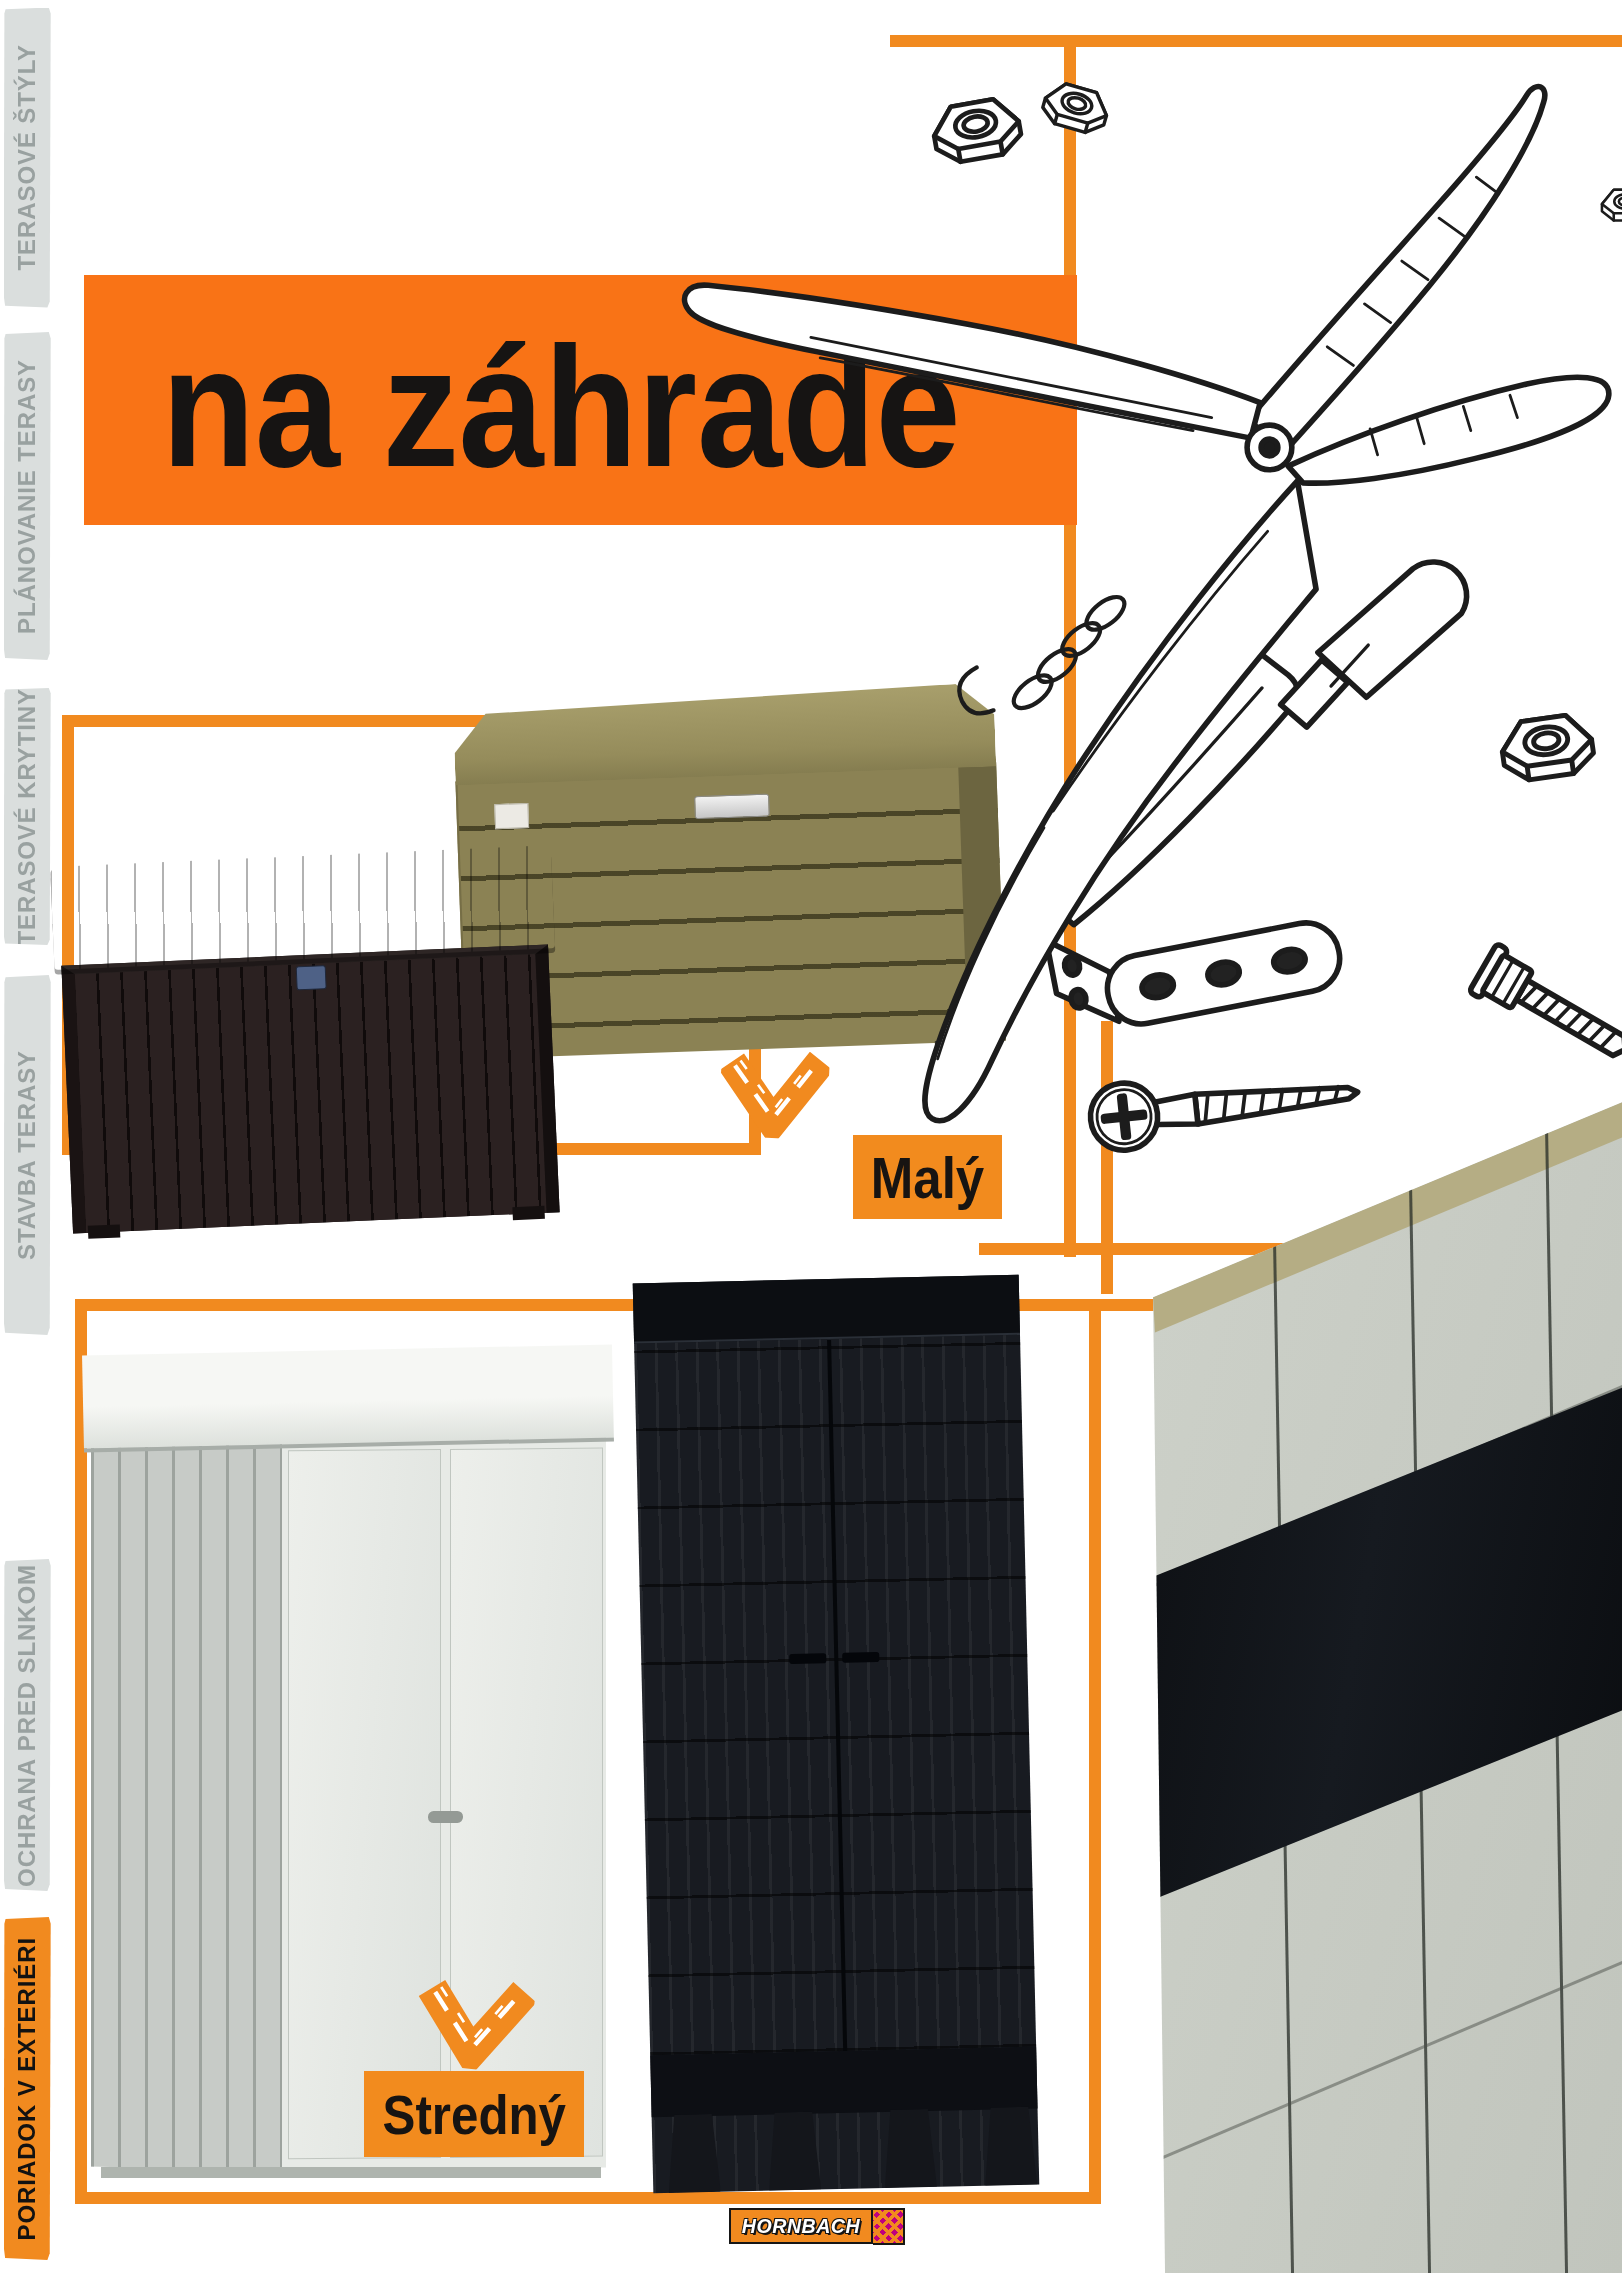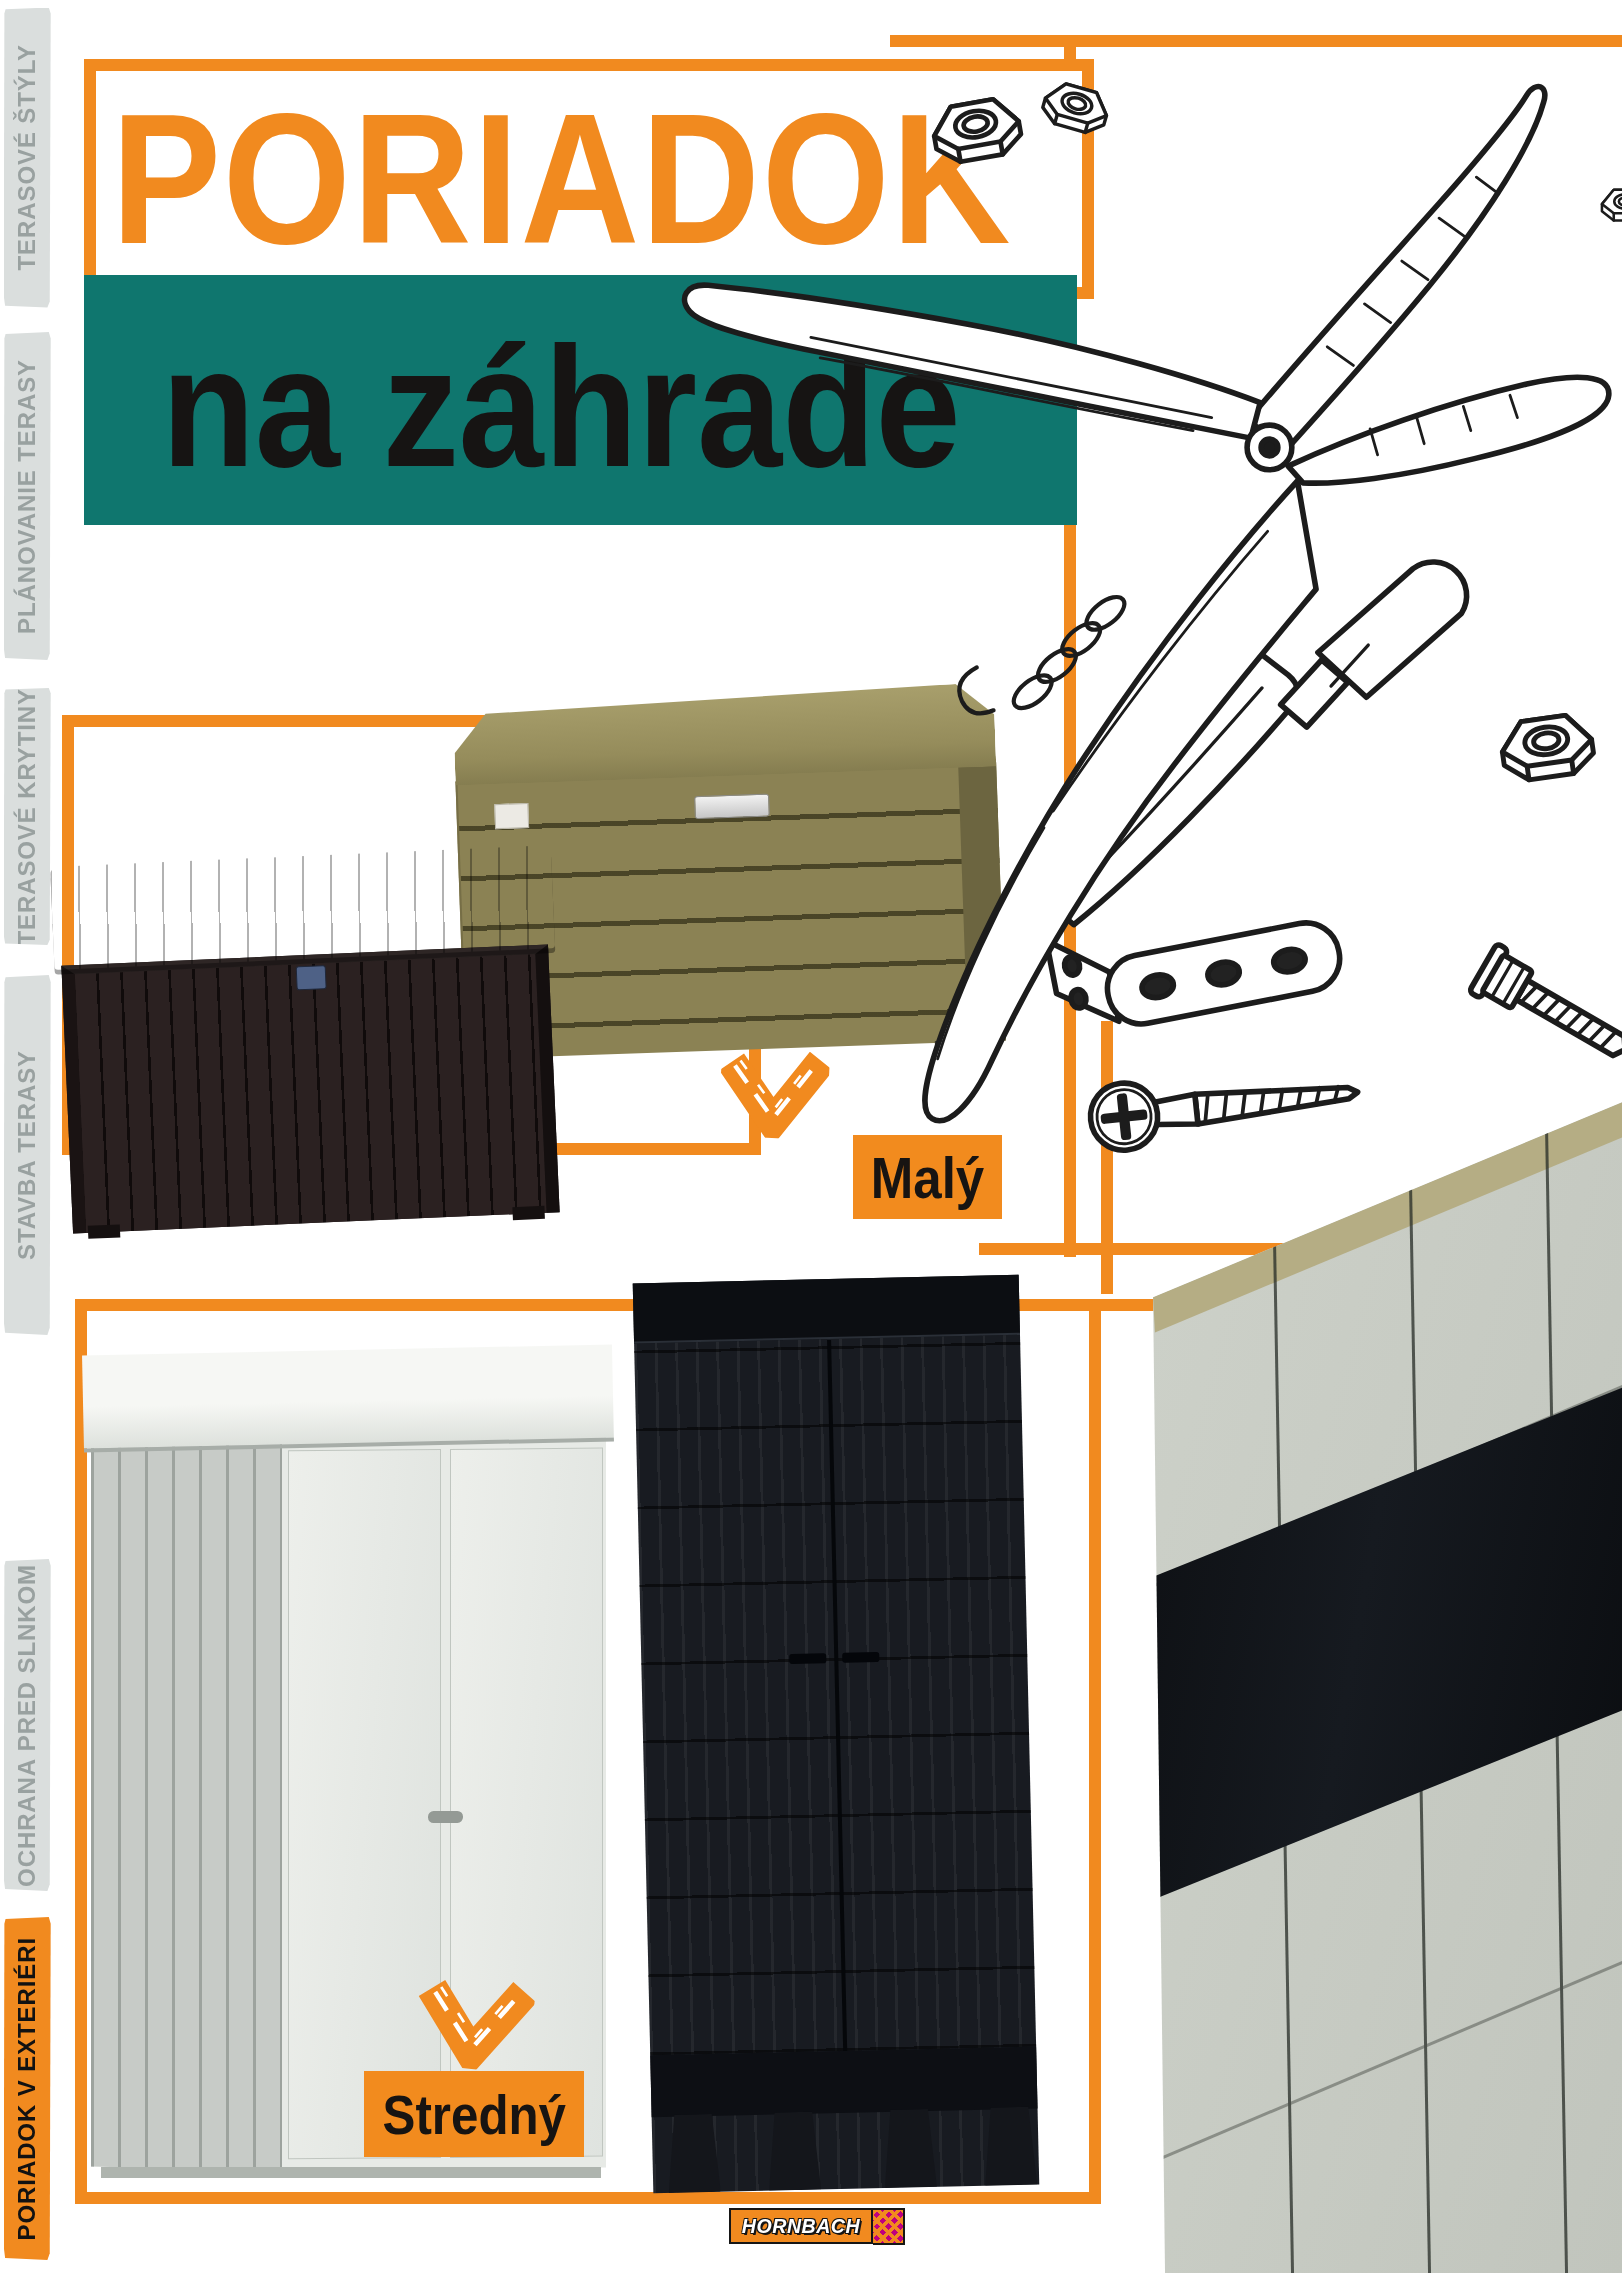--- a/index.html
+++ b/index.html
@@ -11,21 +11,21 @@
        clip-path:polygon(4% 0.6%,96% 0%,100% 2%,98% 98%,93% 100%,3% 99.4%,0% 96%,1.5% 2%);}
   .tab span{writing-mode:vertical-rl;transform:rotate(180deg);white-space:nowrap;
        font-size:24px;font-weight:700;letter-spacing:0.9px;color:#99a1a0;}
   .tab.active{background:#f18a1f;}
   .tab.active span{color:#121212;font-weight:900;}
   
   .titleBox{position:absolute;left:84px;top:59px;width:986px;height:216px;
        border:12px solid #f18a1f;background:#fff;display:flex;align-items:center;z-index:2;}
   .titleBox span{display:inline-block;transform:scaleX(.89);transform-origin:left;
        font-size:185px;font-weight:900;color:#f18a1f;letter-spacing:1.9px;padding-left:17px;line-height:1;}
-  .subBox{position:absolute;left:84px;top:275px;width:993px;height:250px;background:#0f766e;
+  .subBox{position:absolute;left:84px;top:275px;width:993px;height:250px;background:#f97316;
        display:flex;align-items:center;z-index:2;}
   .subBox span{display:inline-block;transform:scaleX(.9);transform-origin:left;
        font-size:170px;font-weight:900;color:#161413;padding-left:86px;line-height:1;margin-top:13px;}
   
   .intro{position:absolute;left:84px;top:533px;z-index:2;}
   .intro div{white-space:nowrap;}
   .intro span{display:inline-block;transform:scaleX(.62);transform-origin:left;
        font-size:29px;line-height:35px;font-weight:700;color:#1d1d1d;}
   
   .frame{position:absolute;border:12px solid #f18a1f;z-index:1;}
@@ -123,23 +123,20 @@
   <div class="tab" style="top:975px;height:360px;">
       <span>STAVBA TERASY</span>
     </div>
   <div class="tab" style="top:1559px;height:332px;">
       <span>OCHRANA PRED SLNKOM</span>
     </div>
   <div class="tab active" style="top:1917px;height:343px;">
       <span>PORIADOK V EXTERIÉRI</span>
     </div>
 
-  <div class="titleBox">
-    <span>PORIADOK</span>
-  </div>
   <div class="subBox">
     <span>na záhrade</span>
   </div>
 
 
   <div class="frame" style="left:62px;top:715px;width:675px;height:416px;"></div>
   <div class="strip" style="left:890px;top:35px;width:732px;height:12px;"></div>
   <div class="strip" style="left:1064px;top:35px;width:12px;height:1222px;"></div>
   <div class="strip" style="left:979px;top:1243px;width:643px;height:12px;"></div>
   <div class="strip" style="left:1101px;top:1021px;width:12px;height:273px;"></div>

